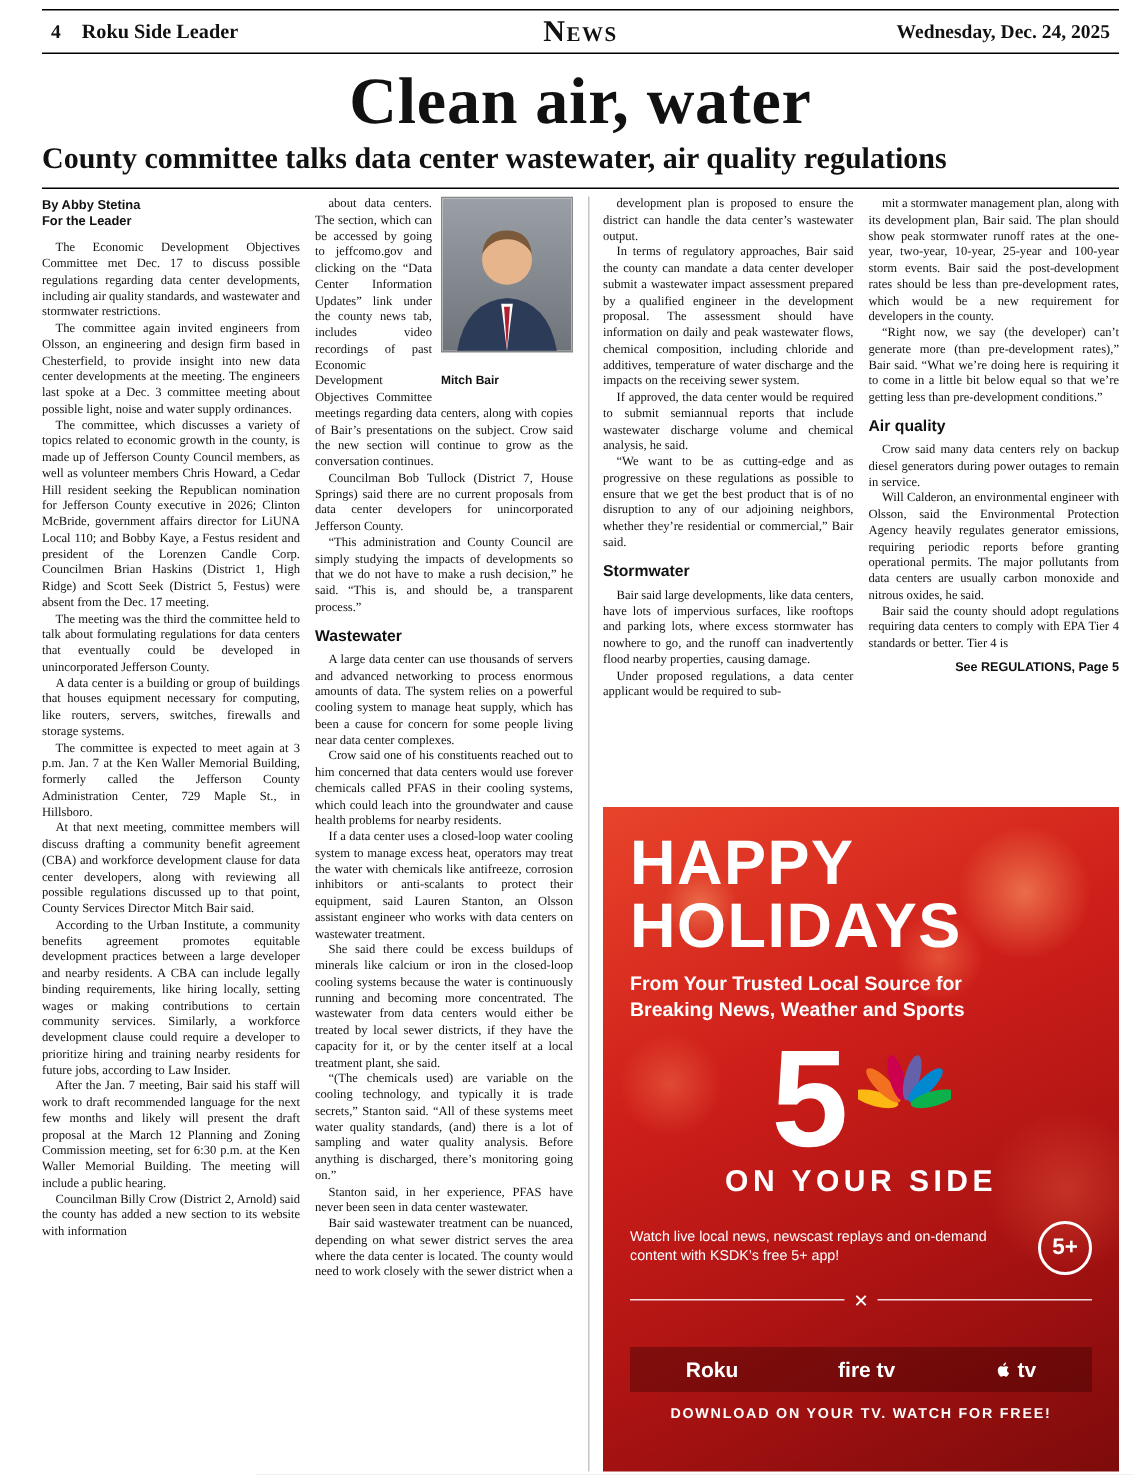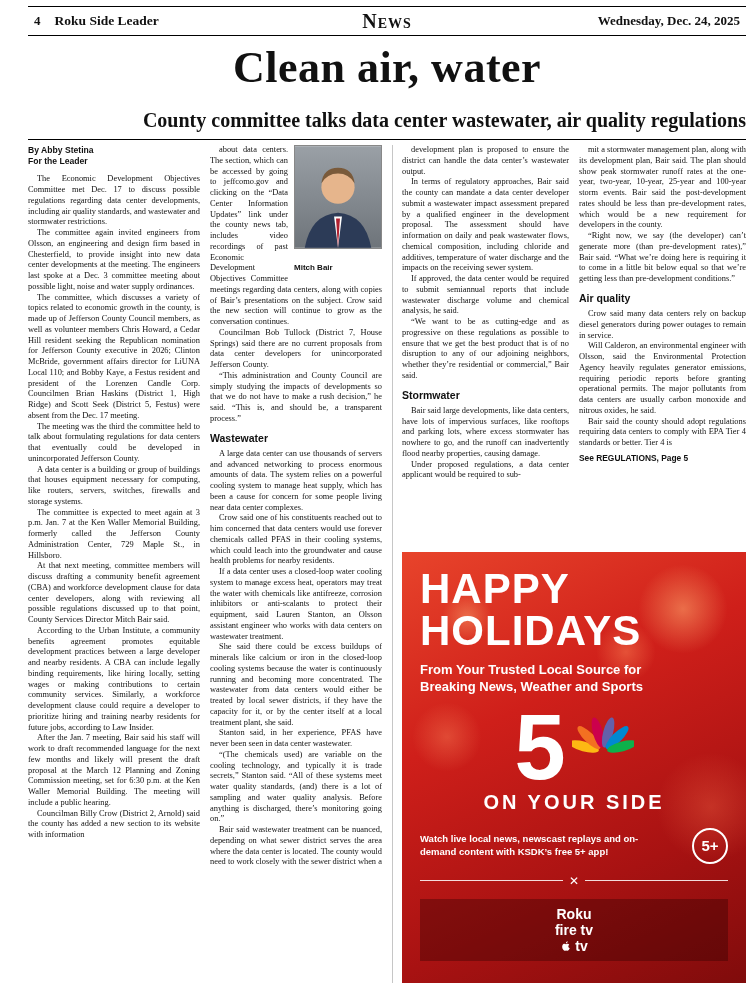--- a/index.html
+++ b/index.html
@@ -17,64 +17,64 @@
   .mast-left { display: flex; align-items: baseline; gap: 14px; }
   .page-num { font-weight: bold; font-size: 13px; }
   .paper-name { font-weight: bold; font-size: 13.5px; }
   .section-name {
     position: absolute; left: 50%; transform: translateX(-50%);
     font-variant: small-caps; font-weight: bold; font-size: 20px; letter-spacing: 1px;
   }
   .mast-date { font-weight: bold; font-size: 13px; }
   
   .headline { text-align: center; font-size: 44px; font-weight: bold; margin-top: 6px; letter-spacing: .5px; }
-  .subheadline { text-align: right; font-size: 20px; margin-top: 16px; margin-bottom: 7px; }
+  .subheadline { text-align: left; font-size: 20px; margin-top: 2px; margin-bottom: 7px; }
   .head-rule { border-bottom: 1px solid #000; margin-bottom: 5px; }
   
   .columns { display: grid; grid-template-columns: 172px 172px 1fr; gap: 10px; height: 850px; }
   .col { height: 850px; overflow: hidden; font-size: 8.4px; line-height: 1.28; }
   .byline-block { font-family: "Liberation Sans", sans-serif; font-weight: bold; font-size: 8.6px; line-height: 1.3; margin-bottom: 7px; }
   .para { text-align: justify; text-indent: 9px; }
   .sec-head { font-family: "Liberation Sans", sans-serif; font-size: 10.5px; font-weight: bold; margin: 7px 0 4px 0; }
   
   .photo-float { float: right; width: 88px; margin: 0 0 4px 6px; }
   .photo-box { width: 88px; height: 104px; border: 1px solid #888; display: block; }
   .photo-caption { font-family: "Liberation Sans", sans-serif; font-weight: bold; font-size: 8px; margin-top: 14px; }
   
   .right-zone { border-left: 1px solid #c6c6c6; padding-left: 9px; display: flex; flex-direction: column; height: 850px; }
   .right-cols { display: grid; grid-template-columns: 1fr 1fr; gap: 10px; height: 398px; overflow: hidden; }
   .rcol { overflow: hidden; font-size: 8.4px; line-height: 1.28; }
-  .continuation { font-family: "Liberation Sans", sans-serif; font-weight: bold; font-size: 8.4px; margin-top: 4px; }
+  .continuation { font-family: "Liberation Sans", sans-serif; font-weight: bold; font-size: 8.4px; text-align: right; margin-top: 4px; }
   
   .ad {
     flex: 1; margin-top: 9px; position: relative; overflow: hidden;
     background: linear-gradient(155deg, #e8442b 0%, #cf1f1a 35%, #a81212 70%, #7d0b0b 100%);
     color: #fff; font-family: "Liberation Sans", sans-serif;
     padding: 16px 18px 10px 18px;
   }
   .bokeh { position: absolute; border-radius: 50%; pointer-events: none; }
   .b1 { width: 90px; height: 90px; right: 18px; top: 12px; background: radial-gradient(circle, rgba(255,170,110,.55), rgba(255,170,110,0) 70%); }
   .b2 { width: 60px; height: 60px; right: 90px; top: 70px; background: radial-gradient(circle, rgba(255,140,90,.45), rgba(255,140,90,0) 70%); }
   .b3 { width: 70px; height: 70px; left: 10px; top: 150px; background: radial-gradient(circle, rgba(255,150,100,.35), rgba(255,150,100,0) 70%); }
   .b4 { width: 110px; height: 110px; right: -20px; top: 200px; background: radial-gradient(circle, rgba(255,120,80,.3), rgba(255,120,80,0) 70%); }
   .b5 { width: 50px; height: 50px; left: 40px; top: 40px; background: radial-gradient(circle, rgba(255,190,130,.4), rgba(255,190,130,0) 70%); }
   .ad-h1, .ad-h2 { font-size: 42px; font-weight: bold; line-height: 1.0; letter-spacing: 1px; position: relative; }
   .ad-tagline { font-size: 13px; font-weight: bold; line-height: 1.3; margin-top: 10px; max-width: 250px; position: relative; }
   .ad-logo-row { display: flex; justify-content: center; align-items: center; margin-top: 10px; position: relative; }
   .ad-five { font-size: 92px; font-weight: bold; line-height: .9; }
   .peacock { margin-left: 6px; margin-top: -18px; }
   .ad-slogan { text-align: center; font-size: 20px; font-weight: bold; letter-spacing: 3px; margin-top: 2px; position: relative; }
   .ad-app-row { display: flex; align-items: center; justify-content: space-between; margin-top: 14px; position: relative; }
-  .ad-app-text { font-size: 9.5px; font-weight: bold; line-height: 1.35; max-width: 250px; }
+  .ad-app-text { font-size: 9.5px; font-weight: normal; line-height: 1.35; max-width: 250px; }
   .ad-badge { width: 36px; height: 36px; border: 2.5px solid #fff; border-radius: 50%; display: flex; align-items: center; justify-content: center; font-size: 15px; font-weight: bold; }
   .ribbon { display: flex; align-items: center; margin-top: 10px; position: relative; }
   .rline { flex: 1; border-top: 1px solid rgba(255,255,255,.85); }
   .rbow { padding: 0 6px; font-size: 12px; color: #ffffff; }
   .rbow::before { content: "\2715"; }
-  .platform-row { display: flex; justify-content: space-around; align-items: center; margin-top: 11px; background: rgba(40,0,0,.35); padding: 7px 4px; position: relative; flex-direction: column; }
+  .platform-row { display: flex; justify-content: space-around; align-items: center; margin-top: 24px; background: rgba(40,0,0,.35); padding: 7px 4px; position: relative; }
   .platform { font-size: 14px; font-weight: bold; display: flex; align-items: center; gap: 3px; }
   .ad-download { text-align: center; font-size: 9.5px; font-weight: bold; letter-spacing: 1.2px; margin-top: 9px; position: relative; }
 </style>
 </head>
 <body>
 
 <div class="page">
 
   <div class="masthead">
     <div class="mast-left">
@@ -130,22 +130,22 @@
       </div>
       <div>
           <p class="para">about data centers. The section, which can be accessed by going to jeffcomo.gov and clicking on the “Data Center Information Updates” link under the county news tab, includes video recordings of past Economic Development Objectives Committee meetings regarding data centers, along with copies of Bair’s presentations on the subject. Crow said the new section will continue to grow as the conversation continues.</p>
           <p class="para">Councilman Bob Tullock (District 7, House Springs) said there are no current proposals from data center developers for unincorporated Jefferson County.</p>
           <p class="para">“This administration and County Council are simply studying the impacts of developments so that we do not have to make a rush decision,” he said. “This is, and should be, a transparent process.”</p>
           <h3 class="sec-head">Wastewater</h3>
           <p class="para">A large data center can use thousands of servers and advanced networking to process enormous amounts of data. The system relies on a powerful cooling system to manage heat supply, which has been a cause for concern for some people living near data center complexes.</p>
           <p class="para">Crow said one of his constituents reached out to him concerned that data centers would use forever chemicals called PFAS in their cooling systems, which could leach into the groundwater and cause health problems for nearby residents.</p>
           <p class="para">If a data center uses a closed-loop water cooling system to manage excess heat, operators may treat the water with chemicals like antifreeze, corrosion inhibitors or anti-scalants to protect their equipment, said Lauren Stanton, an Olsson assistant engineer who works with data centers on wastewater treatment.</p>
           <p class="para">She said there could be excess buildups of minerals like calcium or iron in the closed-loop cooling systems because the water is continuously running and becoming more concentrated. The wastewater from data centers would either be treated by local sewer districts, if they have the capacity for it, or by the center itself at a local treatment plant, she said.</p>
+          <p class="para">“(The chemicals used) are variable on the cooling technology, and typically it is trade secrets,” Stanton said. “All of these systems meet water quality standards, (and) there is a lot of sampling and water quality analysis. Before anything is discharged, there’s monitoring going on.”</p>
           <p class="para">Stanton said, in her experience, PFAS have never been seen in data center wastewater.</p>
-          <p class="para">“(The chemicals used) are variable on the cooling technology, and typically it is trade secrets,” Stanton said. “All of these systems meet water quality standards, (and) there is a lot of sampling and water quality analysis. Before anything is discharged, there’s monitoring going on.”</p>
           <p class="para">Bair said wastewater treatment can be nuanced, depending on what sewer district serves the area where the data center is located. The county would need to work closely with the sewer district when a</p>
         </div>
     </div>
 
     <div class="right-zone">
       <div class="right-cols">
         <div class="rcol">
           <div>
               <p class="para">development plan is proposed to ensure the district can handle the data center’s wastewater output.</p>
               <p class="para">In terms of regulatory approaches, Bair said the county can mandate a data center developer submit a wastewater impact assessment prepared by a qualified engineer in the development proposal. The assessment should have information on daily and peak wastewater flows, chemical composition, including chloride and additives, temperature of water discharge and the impacts on the receiving sewer system.</p>
@@ -208,16 +208,17 @@
           <span class="platform">Roku</span>
           <span class="platform">fire tv</span>
           <span class="platform">
             <svg width="12" height="14" viewBox="0 0 24 28" xmlns="http://www.w3.org/2000/svg">
               <path fill="#ffffff" d="M16.6 14.6c0-2.2 1.8-3.2 1.9-3.3-1-1.5-2.6-1.7-3.2-1.7-1.4-.1-2.7.8-3.4.8-.7 0-1.8-.8-3-.8-1.5 0-3 .9-3.8 2.3-1.6 2.8-.4 7 1.2 9.3.8 1.1 1.7 2.4 2.9 2.3 1.2 0 1.6-.7 3-.7s1.8.7 3 .7c1.3 0 2.1-1.1 2.9-2.3.9-1.3 1.3-2.6 1.3-2.7-.1 0-2.8-1-2.8-3.9zM14.4 7.6c.6-.8 1.1-1.9 1-3-.9 0-2.1.6-2.7 1.4-.6.7-1.2 1.9-1 3 1 .1 2.1-.6 2.7-1.4z"></path>
             </svg>
             <span>tv</span>
           </span>
         </div>
 
+        <div class="ad-download">DOWNLOAD ON YOUR TV. WATCH FOR FREE!</div>
       </div>
     </div>
   </div>
 </div>
 
 </body></html>

